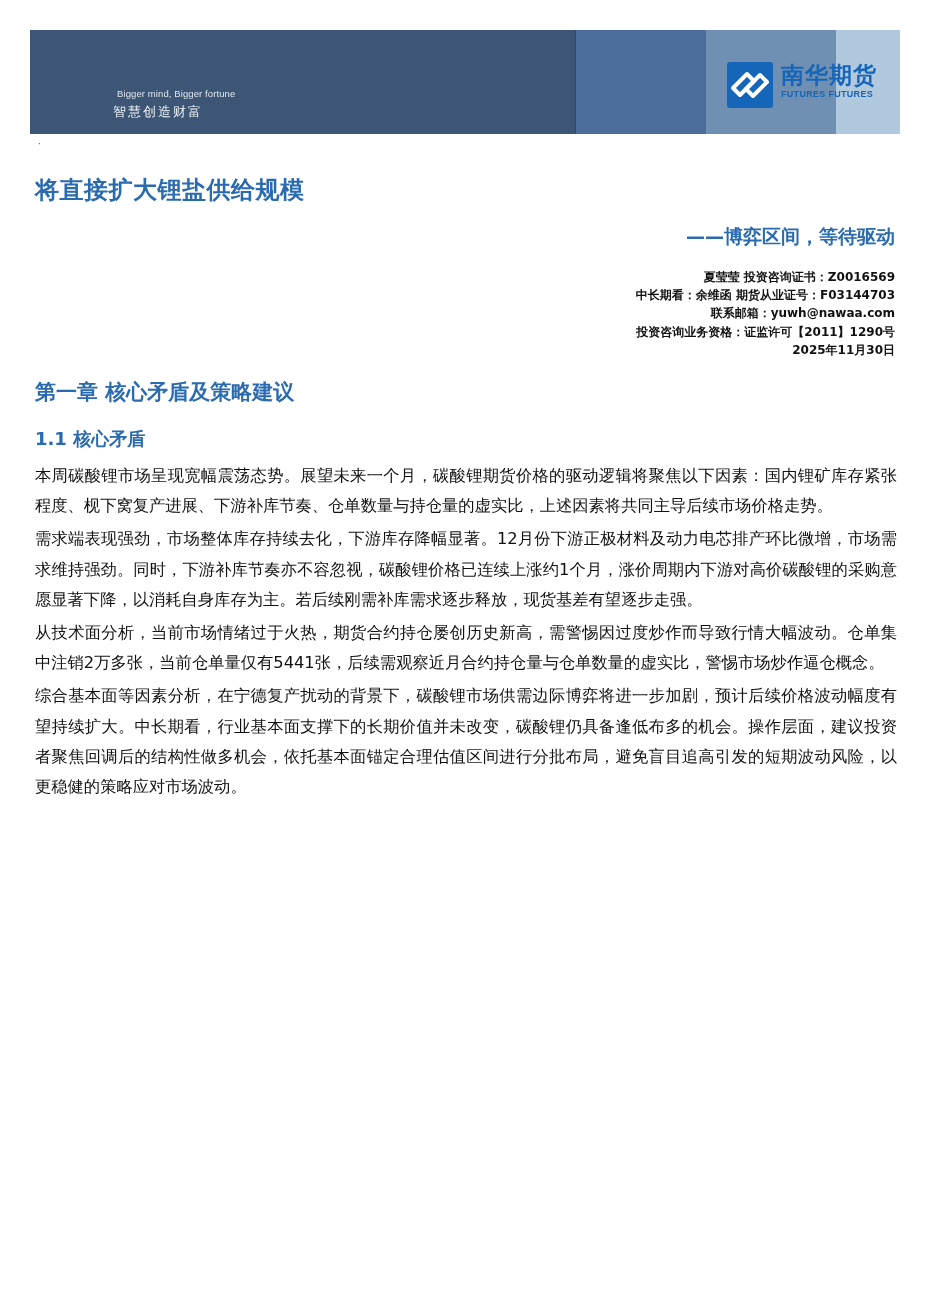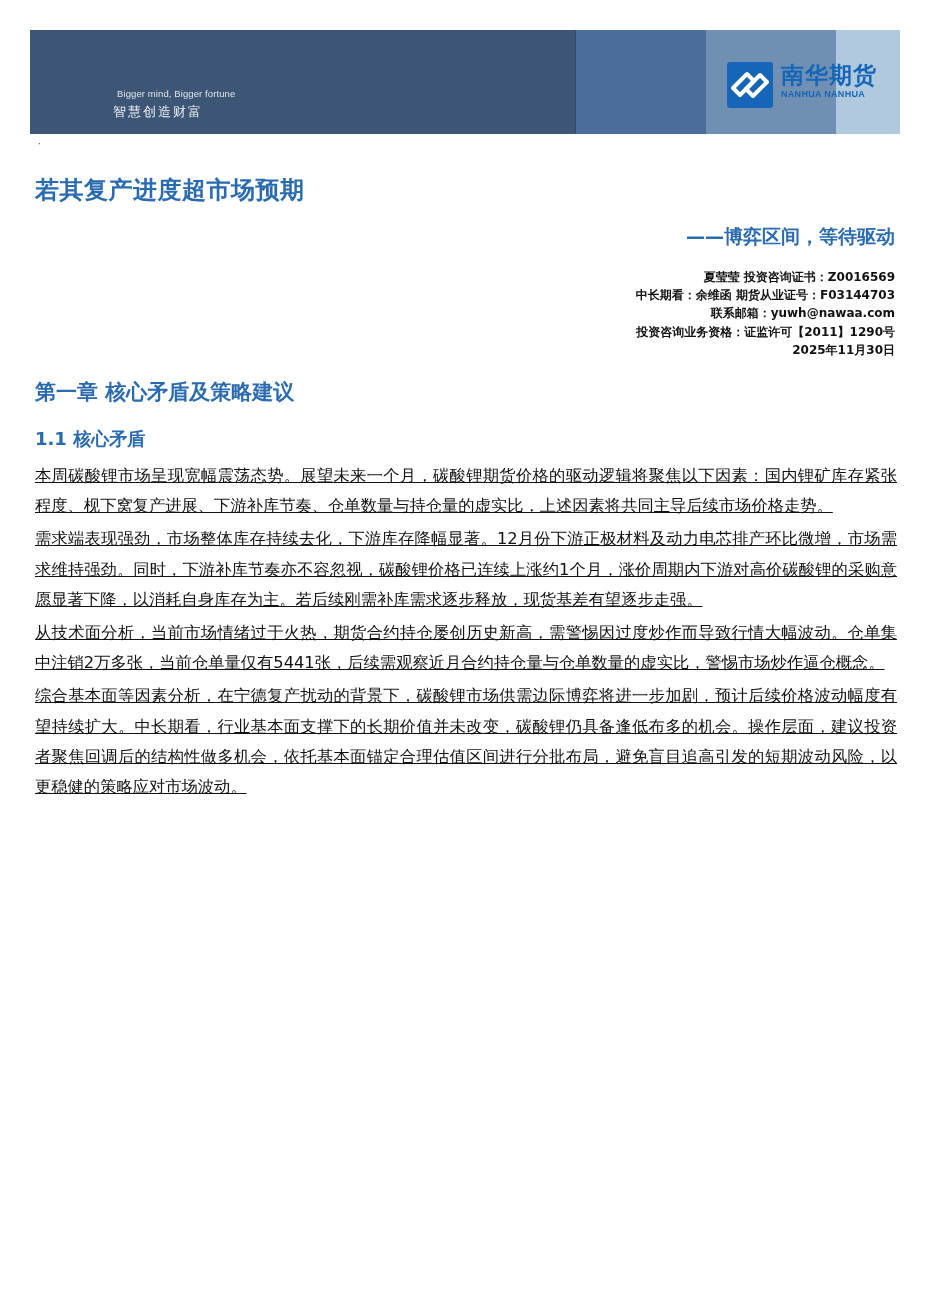--- a/index.html
+++ b/index.html
@@ -18,21 +18,21 @@
   .logo-text { margin-left: 8px; }
   .logo-cn { font-size: 23px; font-weight: bold; color: #1565b8; letter-spacing: 1px; line-height: 26px; }
   .logo-en { font-size: 9px; font-weight: bold; color: #1565b8; font-family: "Liberation Sans", sans-serif; letter-spacing: 0.3px; line-height: 12px; }
   .dot { position: absolute; left: 38px; top: 140px; font-size: 8px; color: #333; }
   .title { position: absolute; left: 35px; top: 174px; font-size: 24px; font-weight: bold; color: #2a6bb0; letter-spacing: 0.5px; }
   .subtitle { position: absolute; right: 35px; top: 224px; font-size: 19px; font-weight: bold; color: #2a6bb0; }
   .meta { position: absolute; right: 35px; top: 268px; text-align: right; font-size: 12px; font-weight: bold; line-height: 18.2px; color: #111; }
   .chapter { position: absolute; left: 35px; top: 378px; font-size: 21px; font-weight: bold; color: #2a6bb0; }
   .section { position: absolute; left: 35px; top: 427px; font-size: 18px; font-weight: bold; color: #2a6bb0; }
   .body { position: absolute; left: 35px; top: 461px; width: 862px; font-size: 16.3px; line-height: 30.2px; color: #111; text-align: justify; }
-  .body p { margin: 0 0 3px 0; text-decoration: underline; }
+  .body p { margin: 0 0 3px 0; }
 </style>
 </head>
 <body>
 
 <div class="banner">
   <div class="seg1">
     <div class="tagline-en">Bigger mind, Bigger fortune</div>
     <div class="tagline-cn">智慧创造财富</div>
   </div>
   <div class="seg1b"></div>
@@ -43,27 +43,27 @@
 
 <div class="logo">
   <div class="logo-mark">
     <svg width="46" height="46" viewBox="0 0 46 46">
       <path d="M6 26 L20 12 L27 19 L13 33 Z" fill="none" stroke="#ffffff" stroke-width="4" stroke-linejoin="round"></path>
       <path d="M19 27 L33 13 L40 20 L26 34 Z" fill="none" stroke="#ffffff" stroke-width="4" stroke-linejoin="round"></path>
     </svg>
   </div>
   <div class="logo-text">
     <div class="logo-cn">南华期货</div>
-    <div class="logo-en">NANHUA NANHUA</div>
+    <div class="logo-en">FUTURES FUTURES</div>
   </div>
 </div>
 
 <div class="dot">·</div>
 
-<h1 class="title" style="margin:0">若其复产进度超市场预期</h1>
+<h1 class="title" style="margin:0">将直接扩大锂盐供给规模</h1>
 <div class="subtitle">——博弈区间，等待驱动</div>
 
 <div class="meta">
   <div>夏莹莹 投资咨询证书：Z0016569</div>
   <div>中长期看：余维函 期货从业证号：F03144703</div>
   <div>联系邮箱：yuwh@nawaa.com</div>
   <div>投资咨询业务资格：证监许可【2011】1290号</div>
   <div>2025年11月30日</div>
 </div>
 

